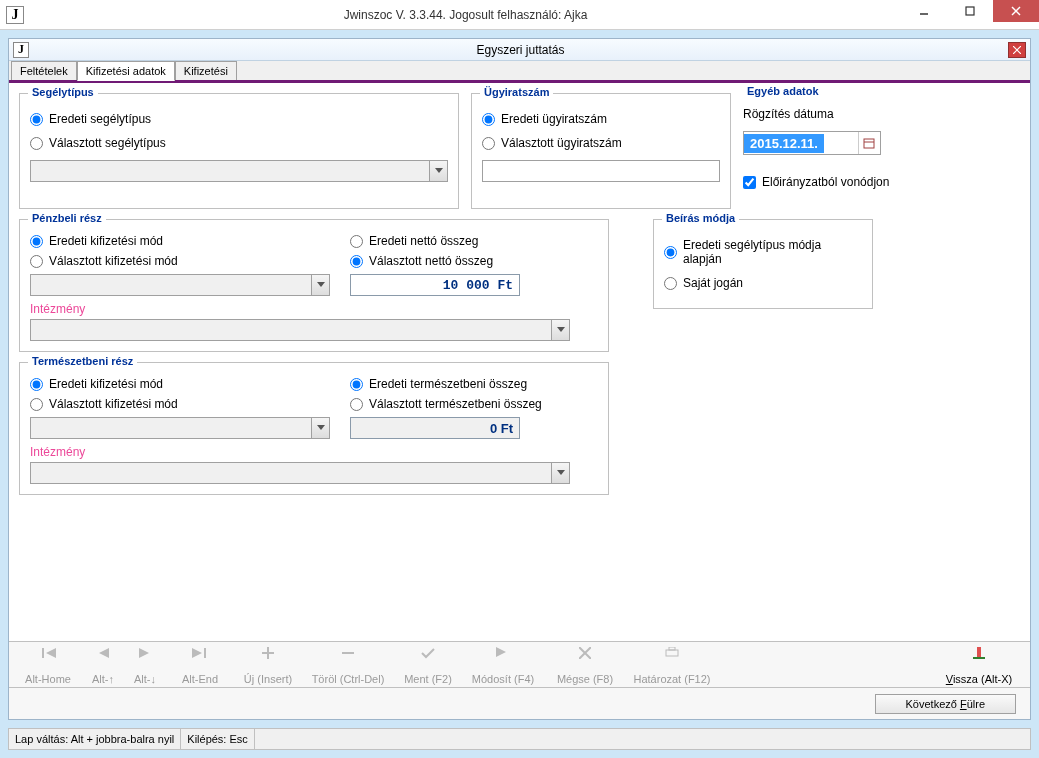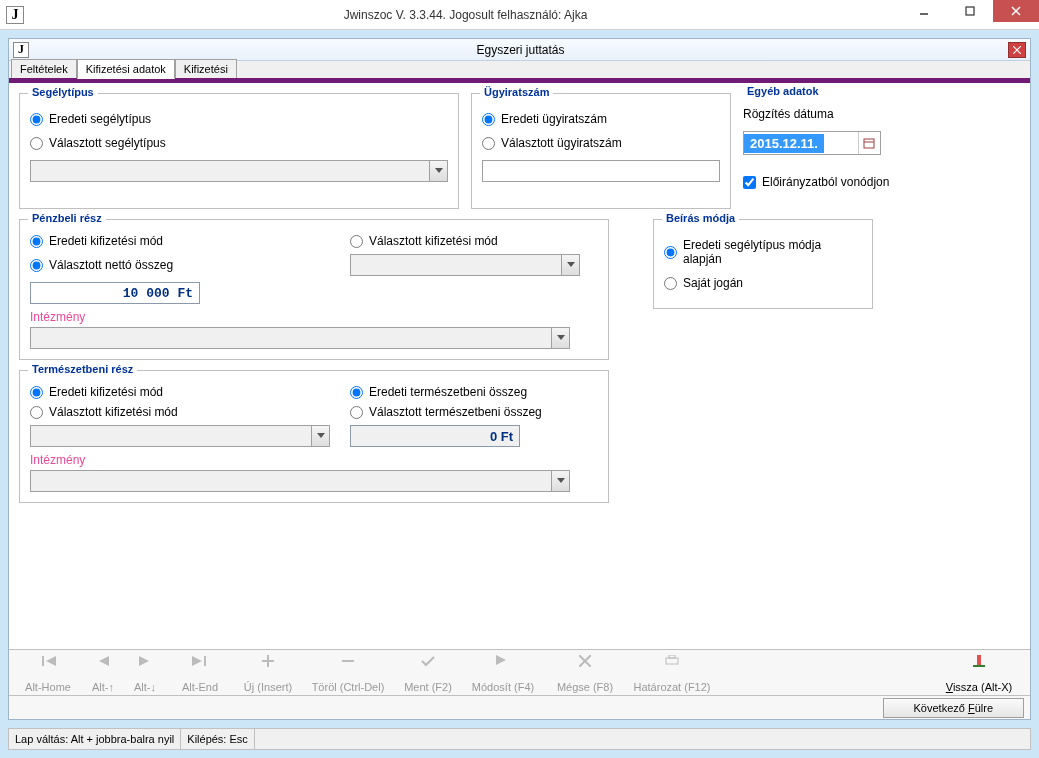--- a/index.html
+++ b/index.html
@@ -76,21 +76,21 @@
   width: 18px; height: 16px; background: #d04040;
   display:flex; align-items:center; justify-content:center; color:#fff; font-size:10px;
   border: 1px solid #903030;
 }
 .tabs-bar {
   height: 22px;
   background: #f0f0f0;
   display: flex;
   align-items: flex-end;
   padding: 0 2px;
-  border-bottom: 5px solid #701a75;
+  border-bottom: 3px solid #701a75;
 }
 .tab {
   padding: 3px 8px;
   background: #f0f0f0;
   border: 1px solid #a0a0a0;
   border-bottom: none;
   margin-right: 0px;
   font-size: 11px;
 }
 .tab.active {
@@ -189,22 +189,22 @@
 .tool-btn {
   display:flex; flex-direction: column; align-items:center; justify-content:center;
   min-width: 66px; height: 40px;
   color: #9a9a9a;
   font-size: 11px;
   gap: 11px;
 }
 .tool-btn.enabled { color: #000; }
 .tool-btn .tool-icon { height: 18px; display:flex; align-items:center; justify-content:center; font-size:14px; }
 .next-btn-row {
-  height: 24px; background:#f7f7f7; border-top:1px solid #c0c0c0;
-  display:flex; justify-content:flex-end; align-items:center; padding: 0 6px;
+  height: 32px; background:#f7f7f7; border-top:1px solid #c0c0c0;
+  display:flex; justify-content:flex-end; align-items:center; padding: 0 14px;
 }
 .next-btn {
   border: 1px solid #a0a0a0;
   background: linear-gradient(#fafafa,#e6e6e6);
   padding: 3px 30px;
   font-size: 11px;
 }
 .status-bar {
   height: 22px; background: #f0f0f0;
   display:flex; align-items:center;
@@ -318,20 +318,24 @@
 
       <div class="row">
         <div class="groupbox gb-penzbeli">
           <div class="legend">Pénzbeli rész</div>
           <div class="penz-grid">
             <label class="radio-line" style="margin:0;">
               <input type="radio" name="pmod" checked="" style="">
               <span>Eredeti kifizetési mód</span>
             </label>
             <label class="radio-line" style="margin:0;">
+              <input type="radio" name="pnetto" style="">
+              <span>Eredeti nettó összeg</span>
+            </label>
+            <label class="radio-line" style="margin:0;">
               <input type="radio" name="pmod" style="">
               <span>Választott kifizetési mód</span>
             </label>
             <label class="radio-line" style="margin:0;">
               <input type="radio" name="pnetto" checked="" style="">
               <span>Választott nettó összeg</span>
             </label>
             <div class="combo">
               <div class="combo-btn">
                 <svg width="8" height="6">

